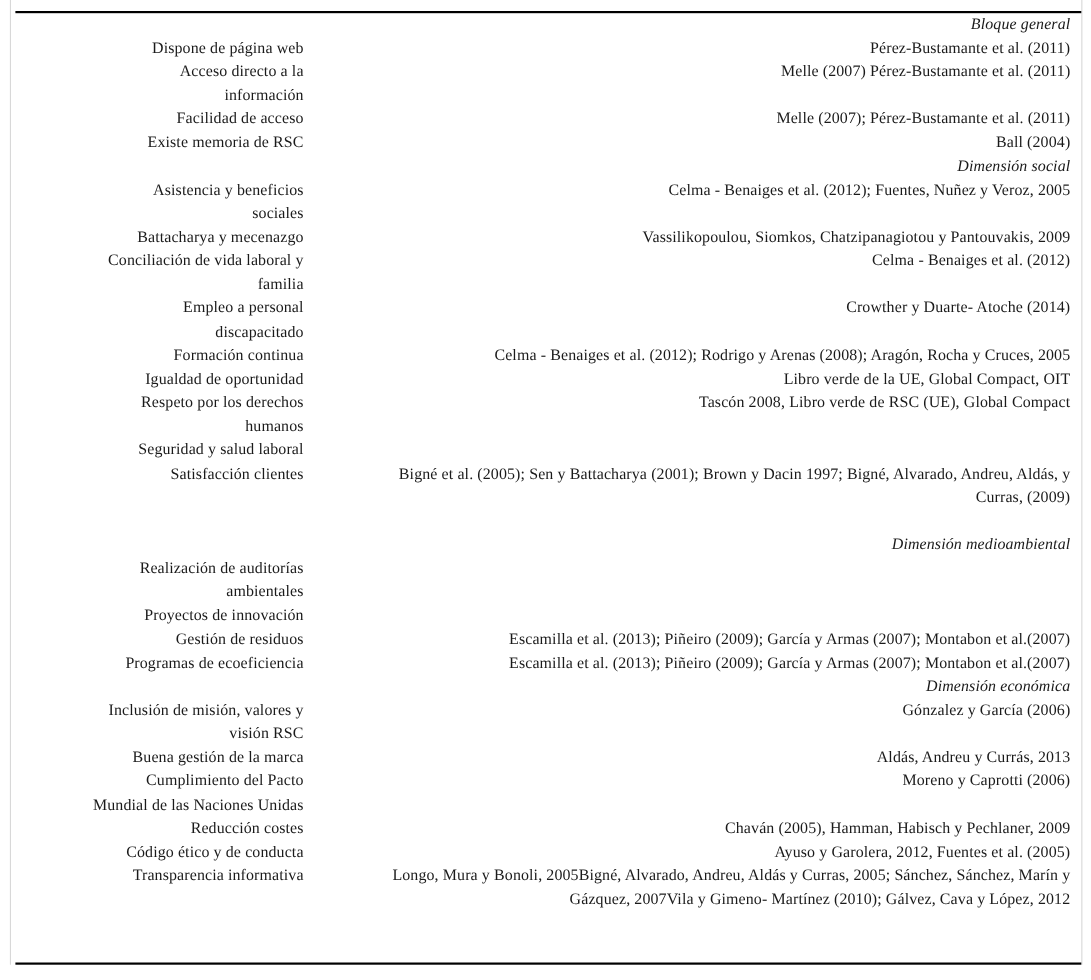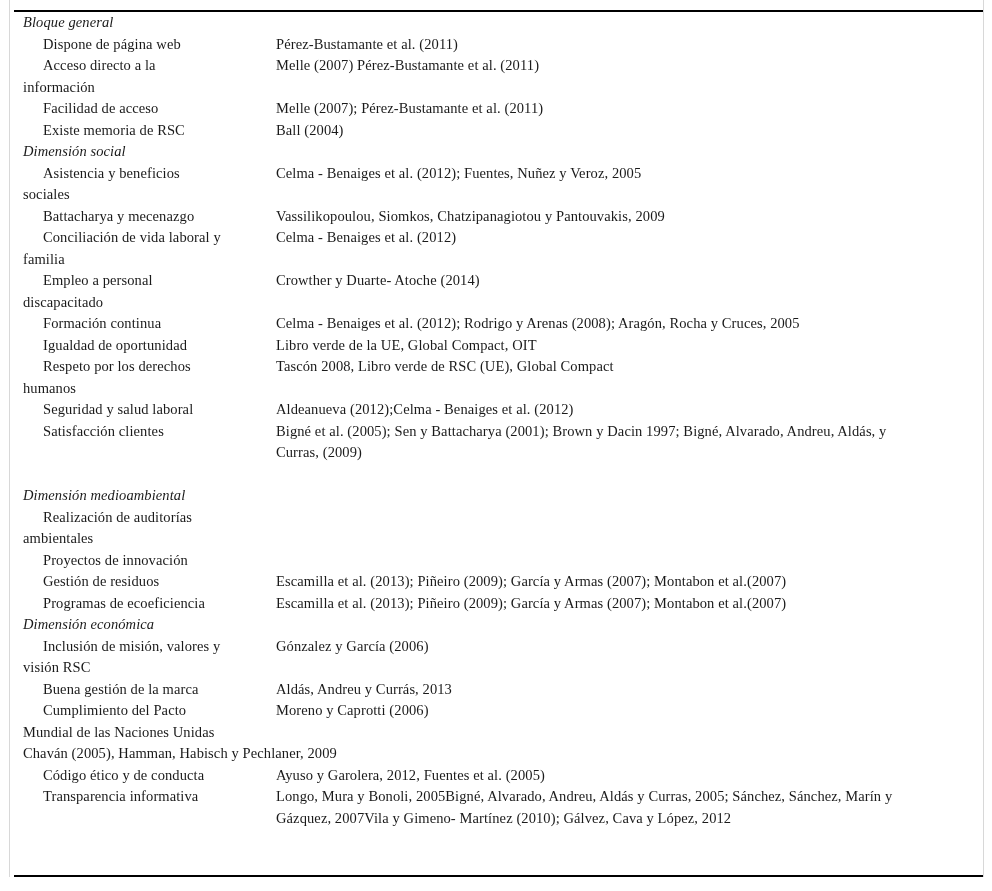--- a/index.html
+++ b/index.html
@@ -17,20 +17,21 @@
   }
   .table-frame {
     position: absolute;
     left: 9px;
     top: 0;
     width: 973px;
     height: 877px;
     border-left: 1px solid #d8d8d8;
     border-right: 1px solid #d8d8d8;
     background: #ffffff;
+    text-align: right;
   }
   .rule {
     position: absolute;
     left: 4px;
     right: 0;
     height: 2px;
     background: #000000;
   }
   .rule-top { top: 10px; }
   .rule-bottom { top: 875px; }
@@ -119,21 +120,20 @@
         <div class="cell-left">Igualdad de oportunidad</div>
         <div class="cell-right">Libro verde de la UE, Global Compact, OIT</div>
       </div>
       <div class="row item-row">
         <div class="cell-left">Respeto por los derechos
 humanos</div>
         <div class="cell-right">Tascón 2008, Libro verde de RSC (UE), Global Compact</div>
       </div>
       <div class="row item-row">
         <div class="cell-left">Seguridad y salud laboral</div>
-        <div class="cell-right">Aldeanueva (2012);Celma - Benaiges et al. (2012)</div>
       </div>
       <div class="row item-row">
         <div class="cell-left">Satisfacción clientes</div>
         <div class="cell-right">Bigné et al. (2005); Sen y Battacharya (2001); Brown y Dacin 1997; Bigné, Alvarado, Andreu, Aldás, y
 Curras, (2009)</div>
       </div>
       <div class="row spacer-row"></div>
       <div class="row section-row">
         <div class="section-title">Dimensión medioambiental</div>
       </div>
@@ -164,20 +164,21 @@
       <div class="row item-row">
         <div class="cell-left">Buena gestión de la marca</div>
         <div class="cell-right">Aldás, Andreu y Currás, 2013</div>
       </div>
       <div class="row item-row">
         <div class="cell-left">Cumplimiento del Pacto
 Mundial de las Naciones Unidas</div>
         <div class="cell-right">Moreno y Caprotti (2006)</div>
       </div>
       <div class="row item-row">
+        <div class="cell-left">Reducción costes</div>
         <div class="cell-right">Chaván (2005), Hamman, Habisch y Pechlaner, 2009</div>
       </div>
       <div class="row item-row">
         <div class="cell-left">Código ético y de conducta</div>
         <div class="cell-right">Ayuso y Garolera, 2012, Fuentes et al. (2005)</div>
       </div>
       <div class="row item-row">
         <div class="cell-left">Transparencia informativa</div>
         <div class="cell-right">Longo, Mura y Bonoli, 2005Bigné, Alvarado, Andreu, Aldás y Curras, 2005; Sánchez, Sánchez, Marín y
 Gázquez, 2007Vila y Gimeno- Martínez (2010); Gálvez, Cava y López, 2012</div>

